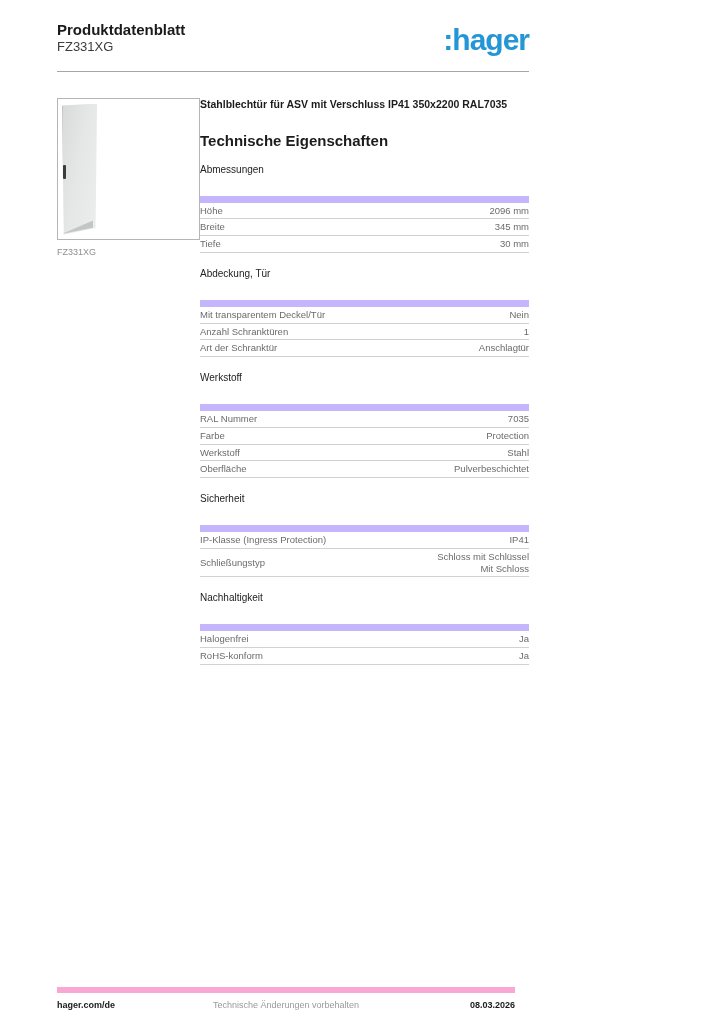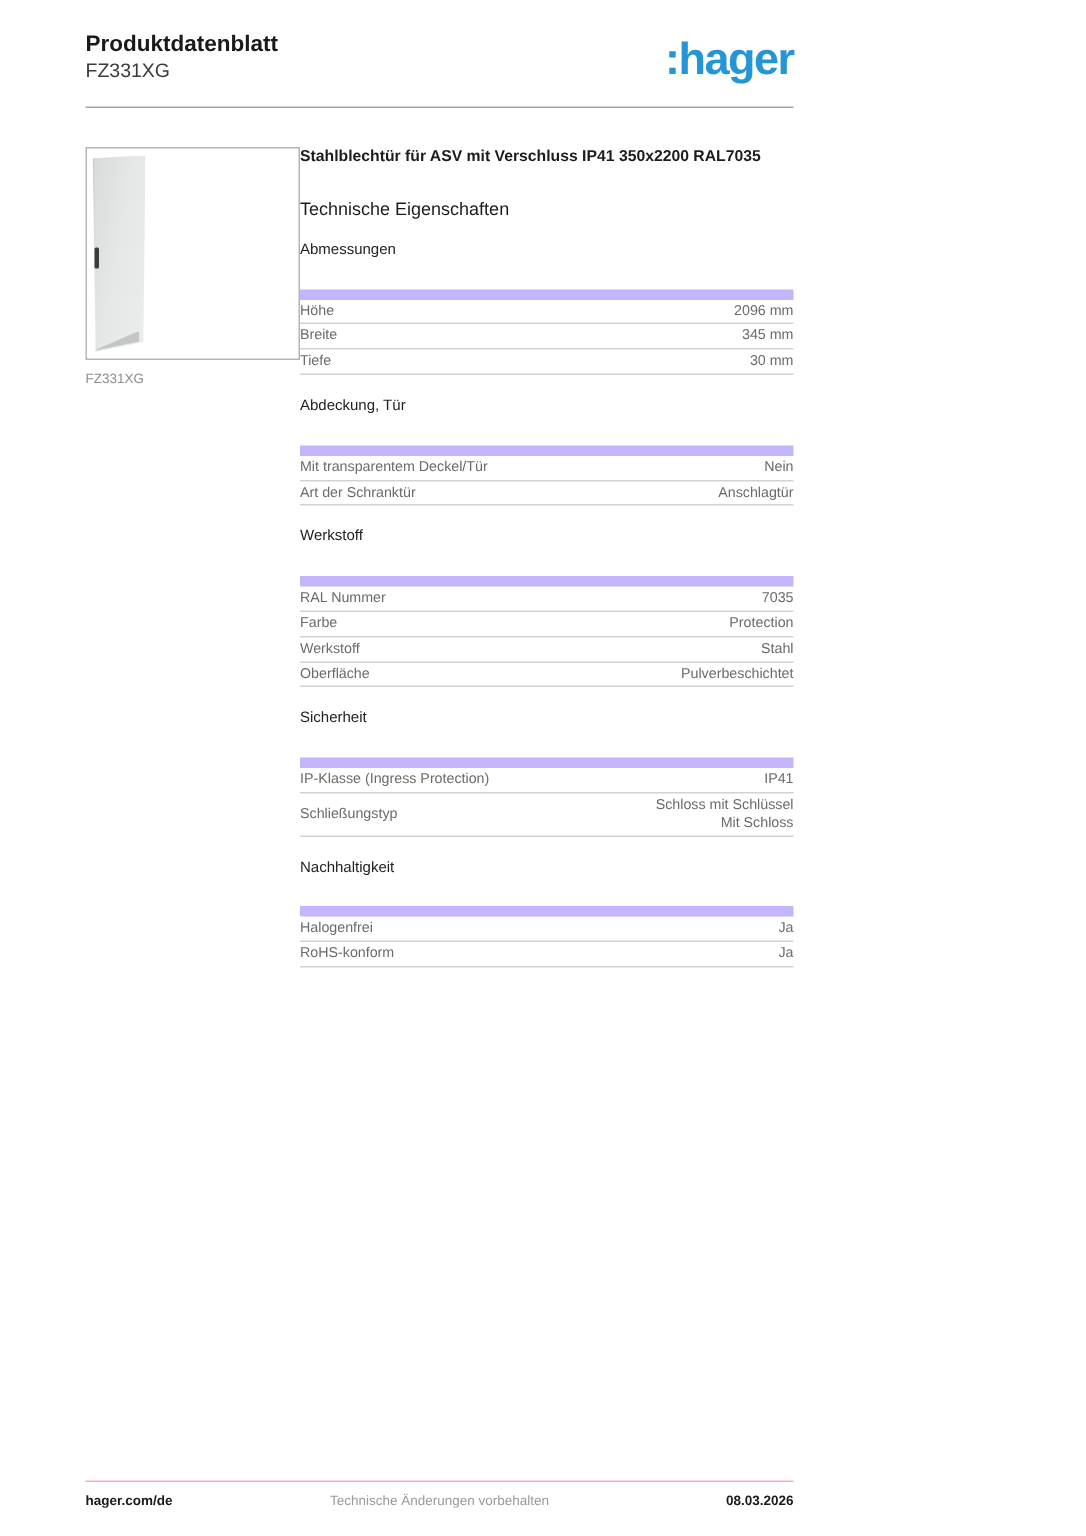--- a/index.html
+++ b/index.html
@@ -92,22 +92,22 @@
 
   .right-col { flex: 1; }
   .product-name {
     font-size: 10.5px;
     font-weight: bold;
     color: #1c1c1c;
     line-height: 1.2;
   }
   .tech-heading {
     margin-top: 22px;
-    font-size: 12px;
-    font-weight: normal;
+    font-size: 15px;
+    font-weight: bold;
     color: #1c1c1c;
   }
   .section { margin-top: 15px; }
   .section-title {
     font-size: 10px;
     font-weight: normal;
     color: #222222;
     padding-bottom: 20px;
     border-bottom: 7px solid #c4b5fd;
     line-height: 1.15;
@@ -123,22 +123,22 @@
     line-height: 1.25;
   }
   .spec-label { text-align: left; }
   .spec-value { text-align: right; }
   .spec-value div { text-align: right; }
 
   
   .footer {
     position: absolute;
     top: 987px;
-    left: 57px; right: 57px;
-    border-top: 1px solid #f9a8d4;
+    left: 57px; right: 71px;
+    border-top: 6px solid #f9a8d4;
     padding-top: 7px;
   }
   .footer-inner {
     position: relative;
     display: flex;
     justify-content: space-between;
     align-items: baseline;
     font-size: 9px;
   }
   .footer-site { font-weight: bold; color: #1a1a1a; }
@@ -196,20 +196,24 @@
         </div>
       </div>
 
       <div class="section">
         <div class="section-title">Abdeckung, Tür</div>
         <div class="spec-row">
           <span class="spec-label">Mit transparentem Deckel/Tür</span>
           <span class="spec-value">Nein</span>
         </div>
         <div class="spec-row">
+          <span class="spec-label">Anzahl Schranktüren</span>
+          <span class="spec-value">1</span>
+        </div>
+        <div class="spec-row">
           <span class="spec-label">Art der Schranktür</span>
           <span class="spec-value">Anschlagtür</span>
         </div>
       </div>
 
       <div class="section">
         <div class="section-title">Werkstoff</div>
         <div class="spec-row">
           <span class="spec-label">RAL Nummer</span>
           <span class="spec-value">7035</span>

